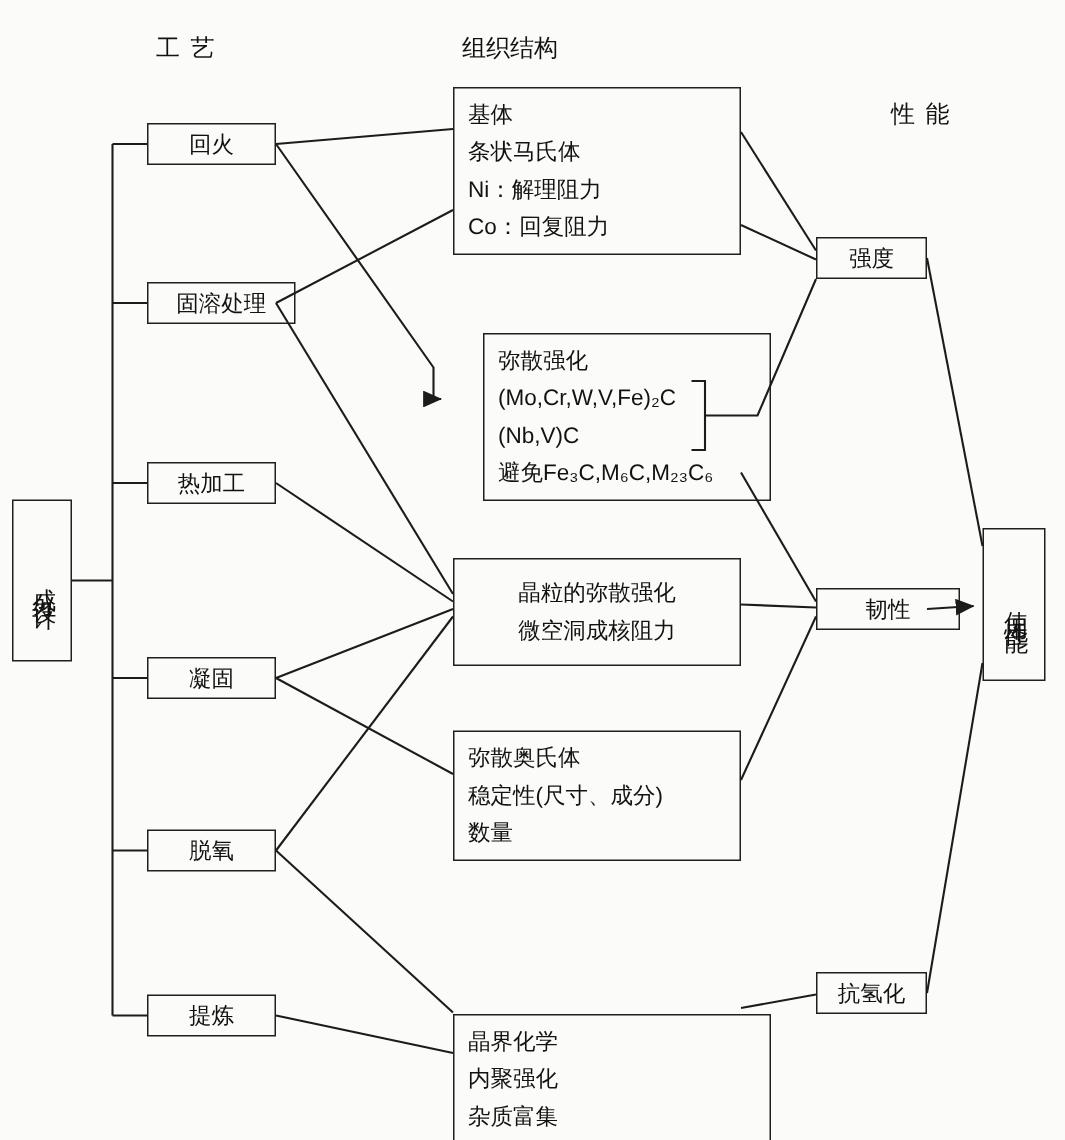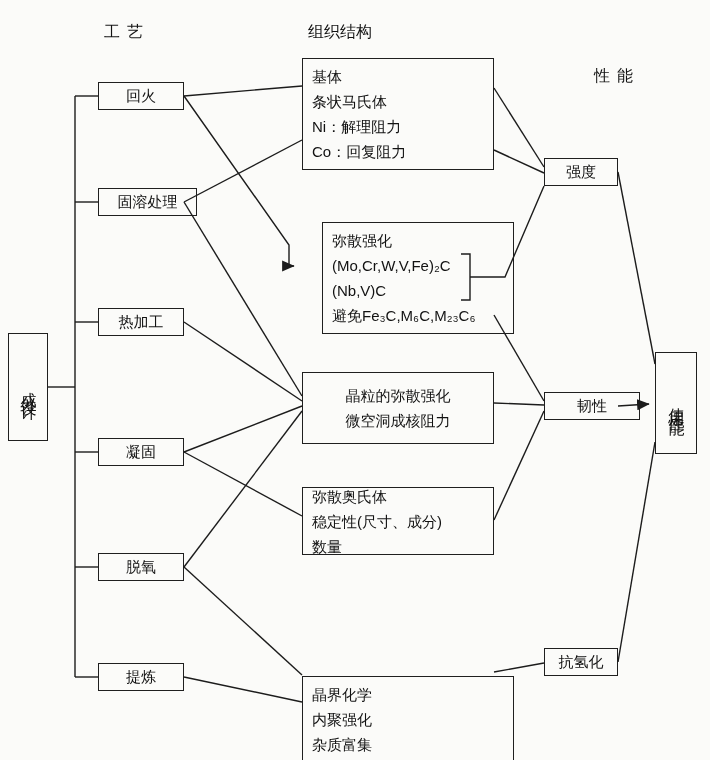--- a/index.html
+++ b/index.html
@@ -59,21 +59,21 @@
     <div class="ln">(Mo,Cr,W,V,Fe)₂C</div>
     <div class="ln">(Nb,V)C</div>
     <div class="ln">避免Fe₃C,M₆C,M₂₃C₆</div>
   </div>
 
   <div class="box mbox" style="left:302px; top:372px; width:192px; height:72px;align-items:center;">
     <div class="ln">晶粒的弥散强化</div>
     <div class="ln">微空洞成核阻力</div>
   </div>
 
-  <div class="box mbox" style="left:302px; top:487px; width:192px; height:68px;">
+  <div class="box mbox" style="left:302px; top:487px; width:192px; height:87px;">
     <div class="ln">弥散奥氏体</div>
     <div class="ln">稳定性(尺寸、成分)</div>
     <div class="ln">数量</div>
   </div>
 
   <div class="box mbox" style="left:302px; top:676px; width:212px; height:87px;">
     <div class="ln">晶界化学</div>
     <div class="ln">内聚强化</div>
     <div class="ln">杂质富集</div>
   </div>

